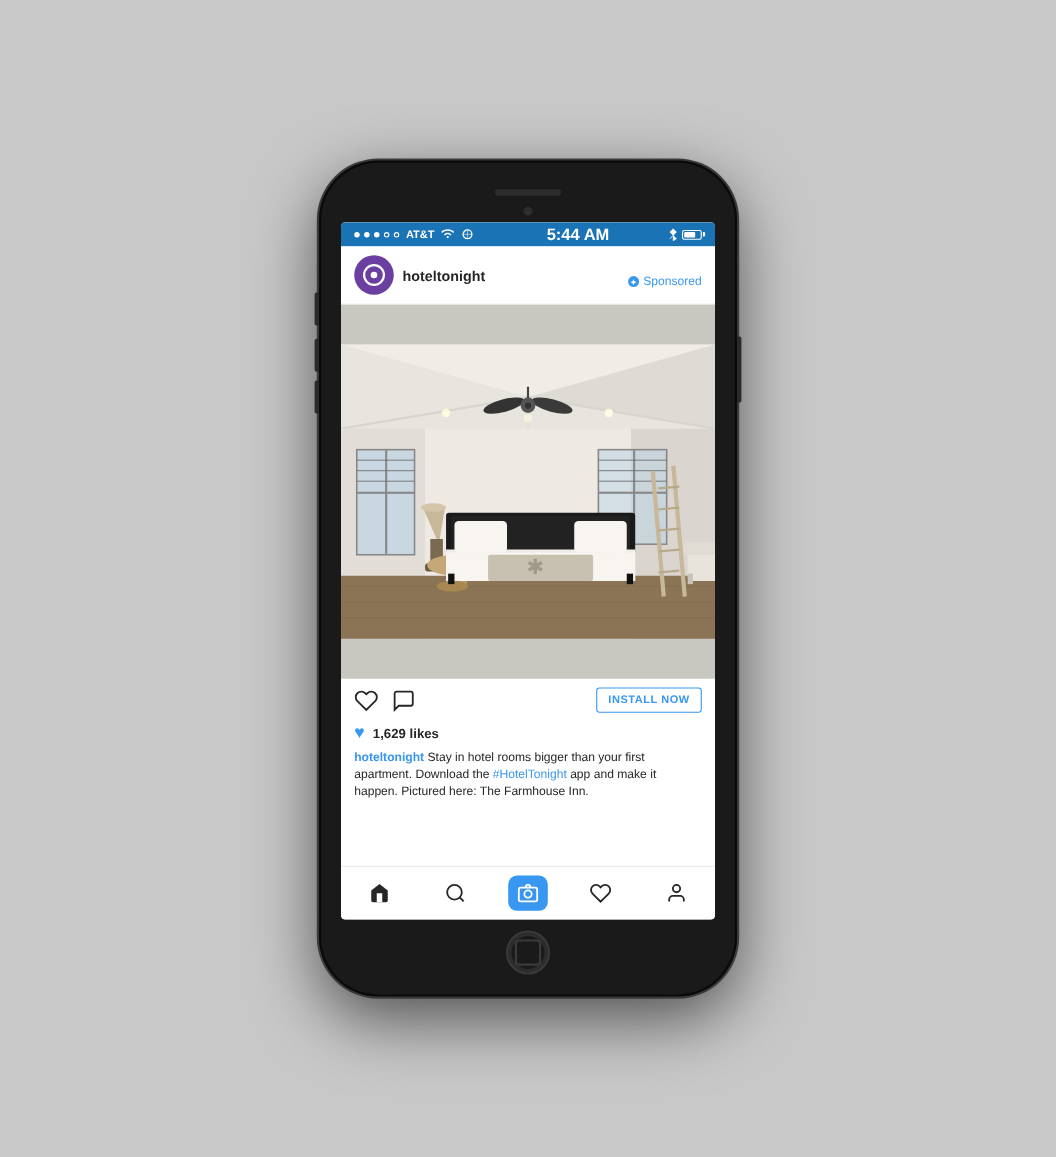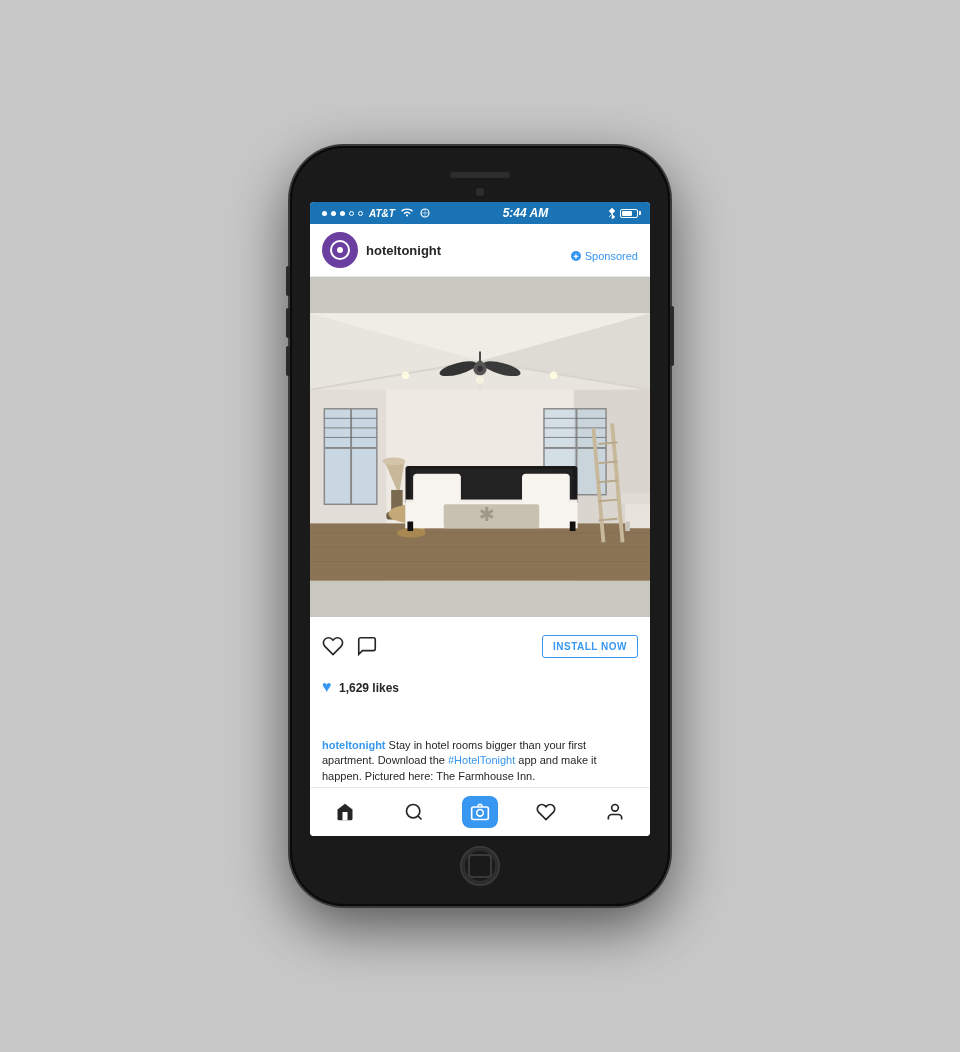--- a/index.html
+++ b/index.html
@@ -103,29 +103,28 @@
       background: #1a73b5;
       color: white;
       padding: 4px 12px;
       display: flex;
       align-items: center;
       justify-content: space-between;
       font-size: 10px;
       font-weight: 600;
       flex-shrink: 0;
       height: 22px;
-      font-style: italic;
     }
     .status-left {
       display: flex;
       align-items: center;
       gap: 4px;
     }
     .status-center {
-      font-size: 12px;
+      font-size: 15px;
       font-weight: 700;
       margin-left: 12px;
     }
     .status-right {
       display: flex;
       align-items: center;
       gap: 4px;
     }
 
     .dot { width: 5px; height: 5px; border-radius: 50%; background: white; display: inline-block; }
@@ -228,22 +227,22 @@
 
     
     .bedroom-scene {
       width: 100%;
       height: 100%;
     }
 
     
     .actions-bar {
       display: flex;
-      align-items: flex-start;
-      padding: 18px 12px;
+      align-items: flex-end;
+      padding: 8px 12px;
       background: white;
       flex-shrink: 0;
     }
     .action-icons {
       display: flex;
       align-items: center;
       gap: 12px;
       flex: 1;
     }
     .install-btn {
@@ -277,21 +276,20 @@
 
     
     .caption-section {
       padding: 2px 12px 8px;
       background: white;
       font-size: 11px;
       line-height: 1.4;
       flex-shrink: 0;
       flex: 1;
       overflow: hidden;
-      margin-top: 36px;
     }
     .caption-username {
       color: #3897f0;
       font-weight: 700;
     }
     .caption-hashtag {
       color: #3897f0;
     }
     .caption-text {
       color: #262626;

